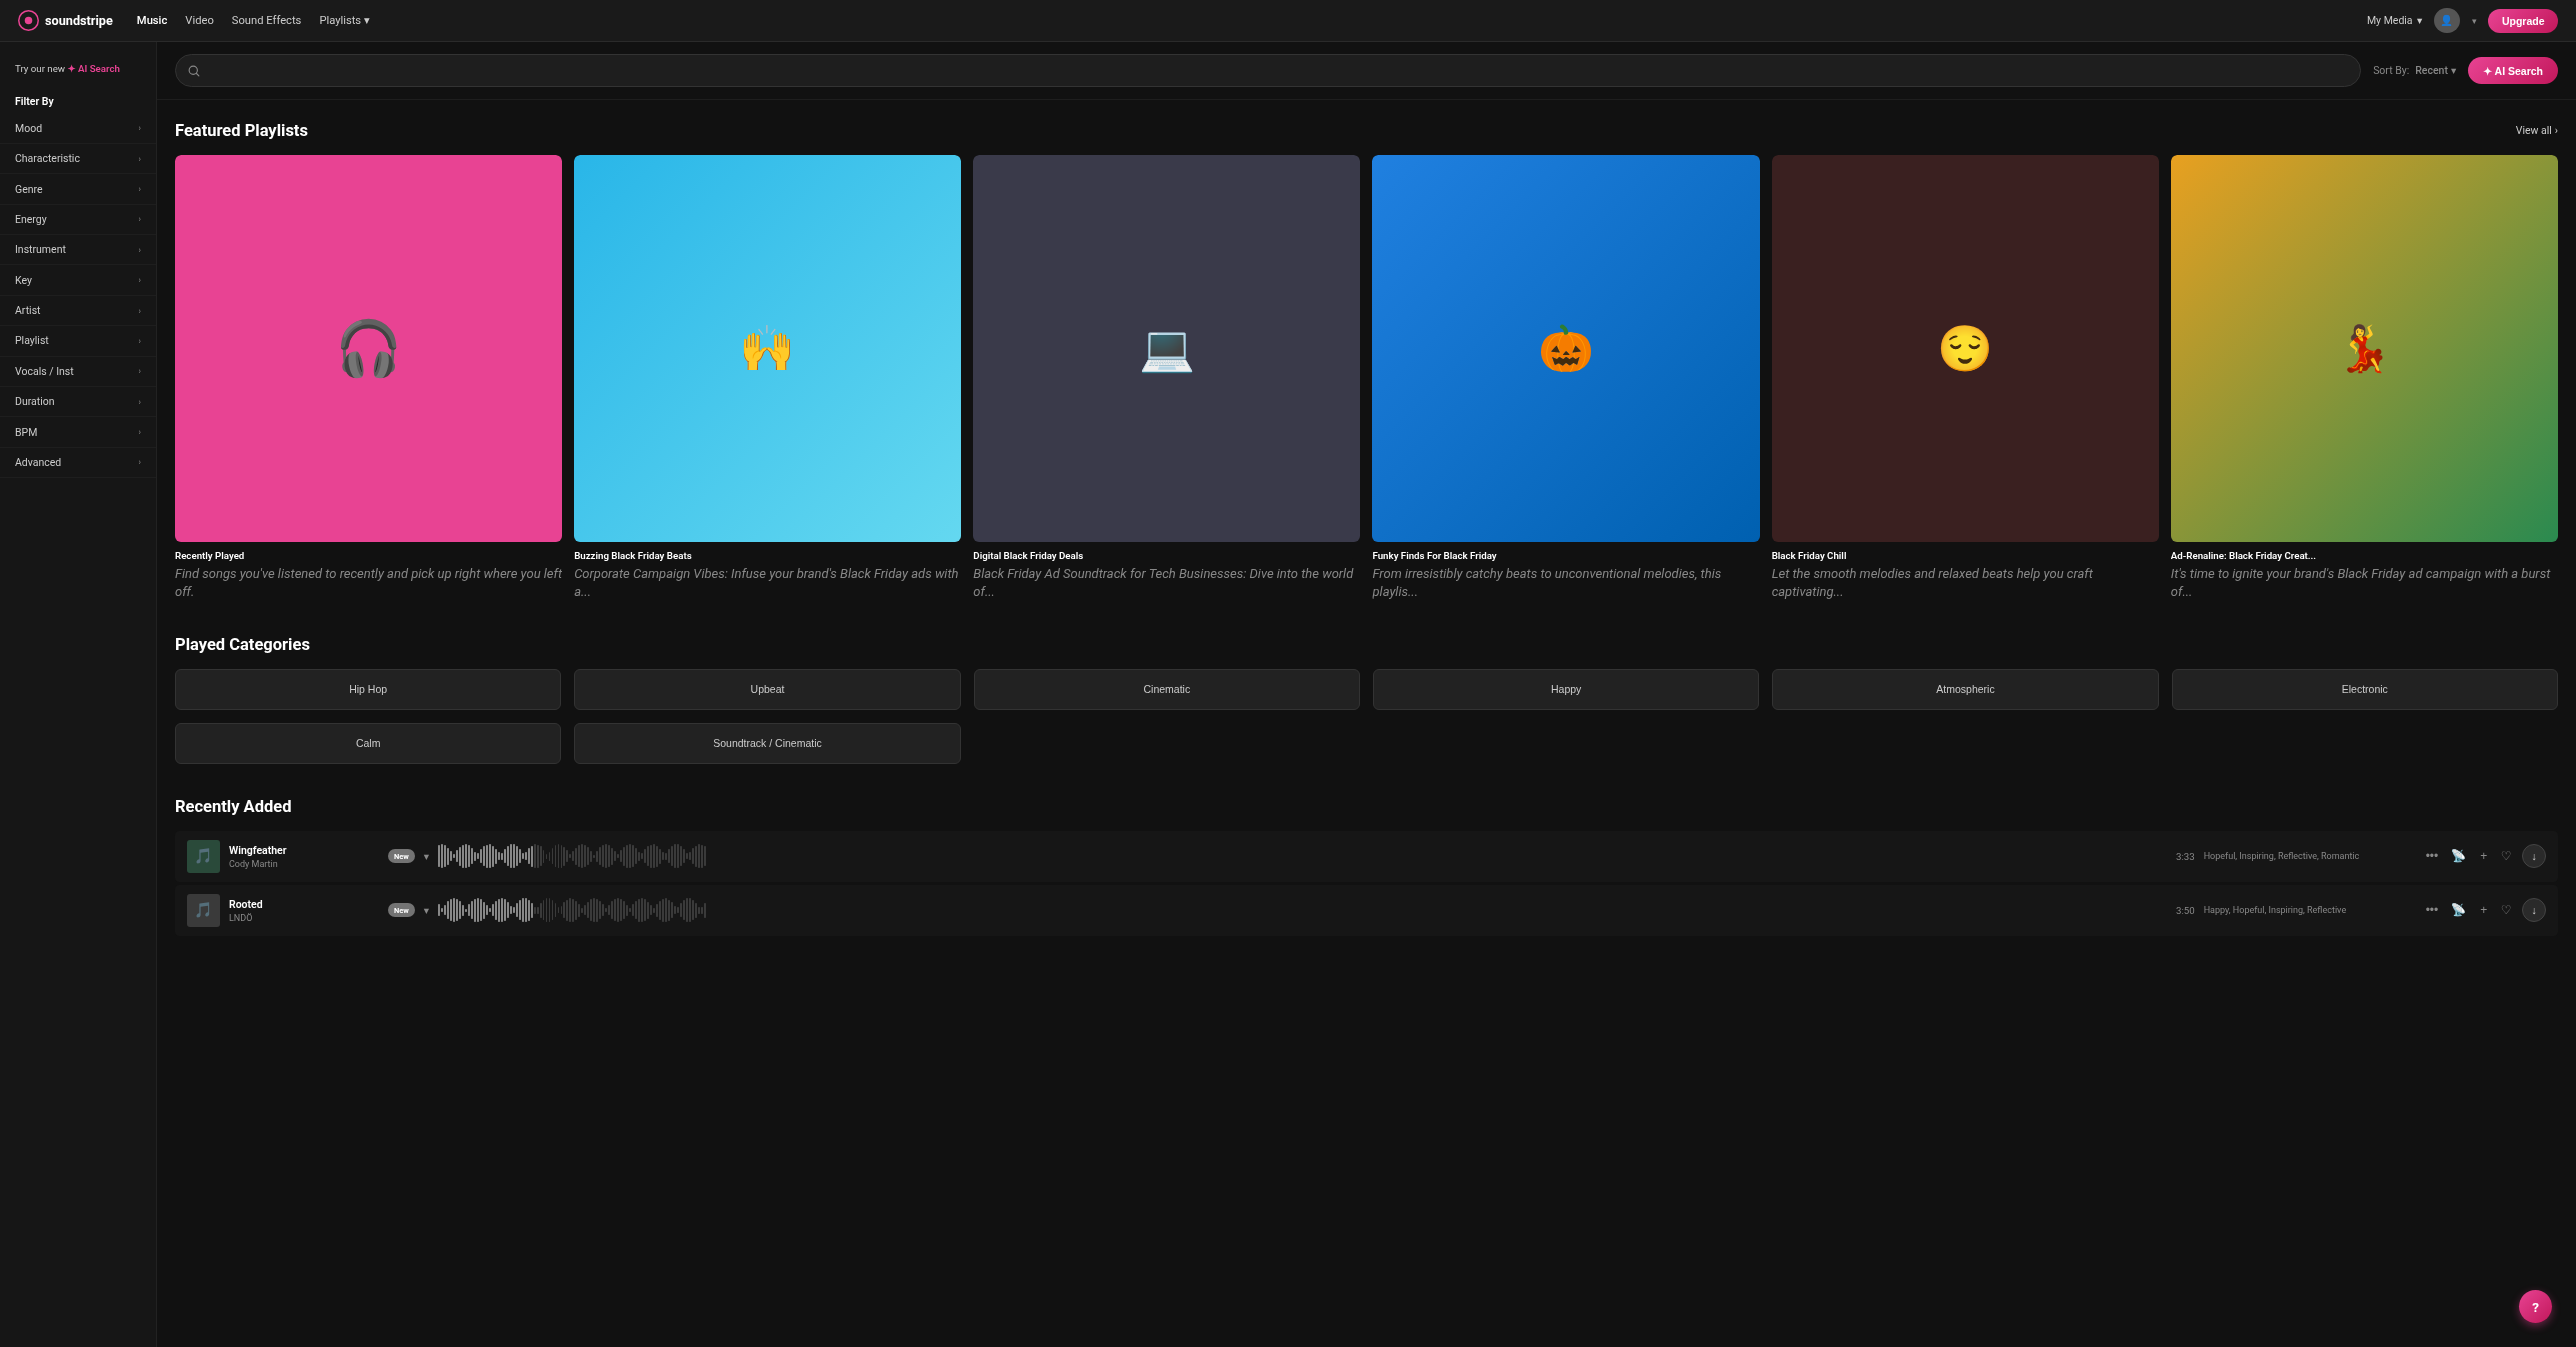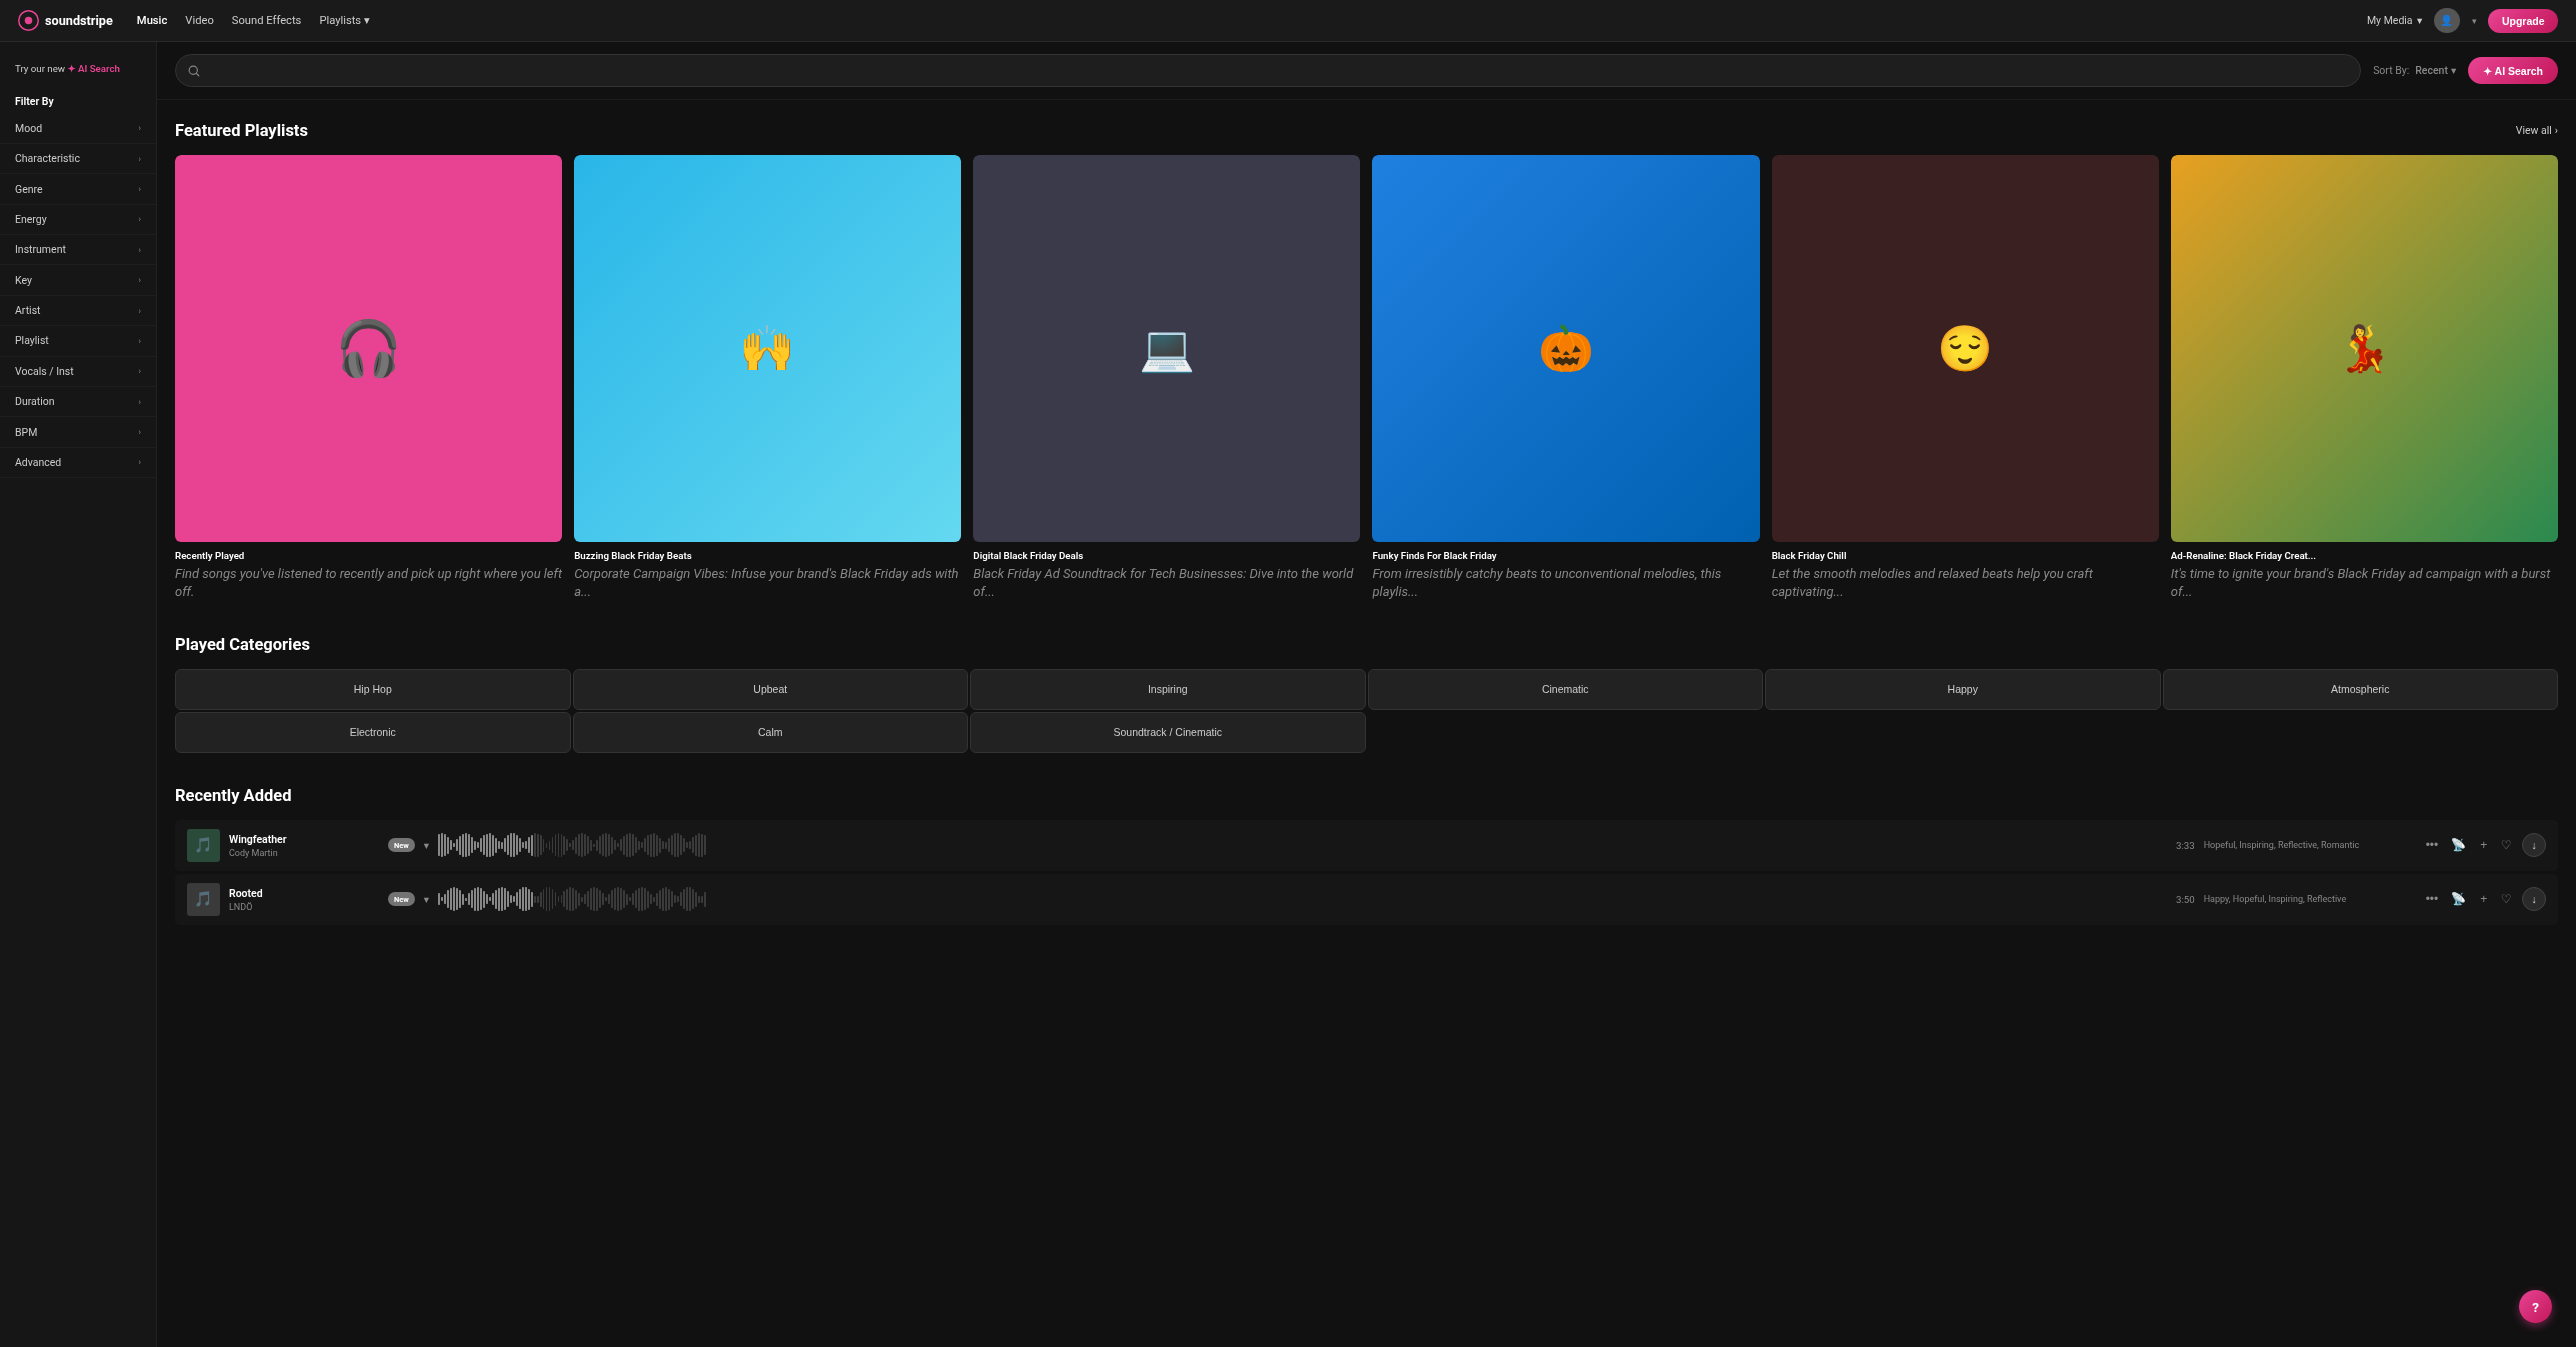--- a/index.html
+++ b/index.html
@@ -269,21 +269,21 @@
       -webkit-line-clamp: 2;
       -webkit-box-orient: vertical;
       overflow: hidden;
       font-style: italic;
     }
 
     
     .categories-grid {
       display: grid;
       grid-template-columns: repeat(6, 1fr);
-      gap: 2px;
+      gap: 13px;
     }
     .category-btn {
       background: #222;
       border: 0.7px solid #333;
       border-radius: 6px;
       padding: 13.5px 9px;
       font-size: 10.5px;
       font-weight: 500;
       color: #ccc;
       cursor: pointer;
@@ -605,21 +605,20 @@
       </div>
     </div>
 
     <div class="content-section">
       <div class="section-header">
         <h2 class="section-title">Played Categories</h2>
       </div>
       <div class="categories-grid">
         <button class="category-btn">Hip Hop</button>
         <button class="category-btn">Upbeat</button>
-        <button class="category-btn">Inspiring</button>
         <button class="category-btn">Cinematic</button>
         <button class="category-btn">Happy</button>
         <button class="category-btn">Atmospheric</button>
         <button class="category-btn">Electronic</button>
         <button class="category-btn">Calm</button>
         <button class="category-btn">Soundtrack / Cinematic</button>
       </div>
     </div>
 
     <div class="content-section">

